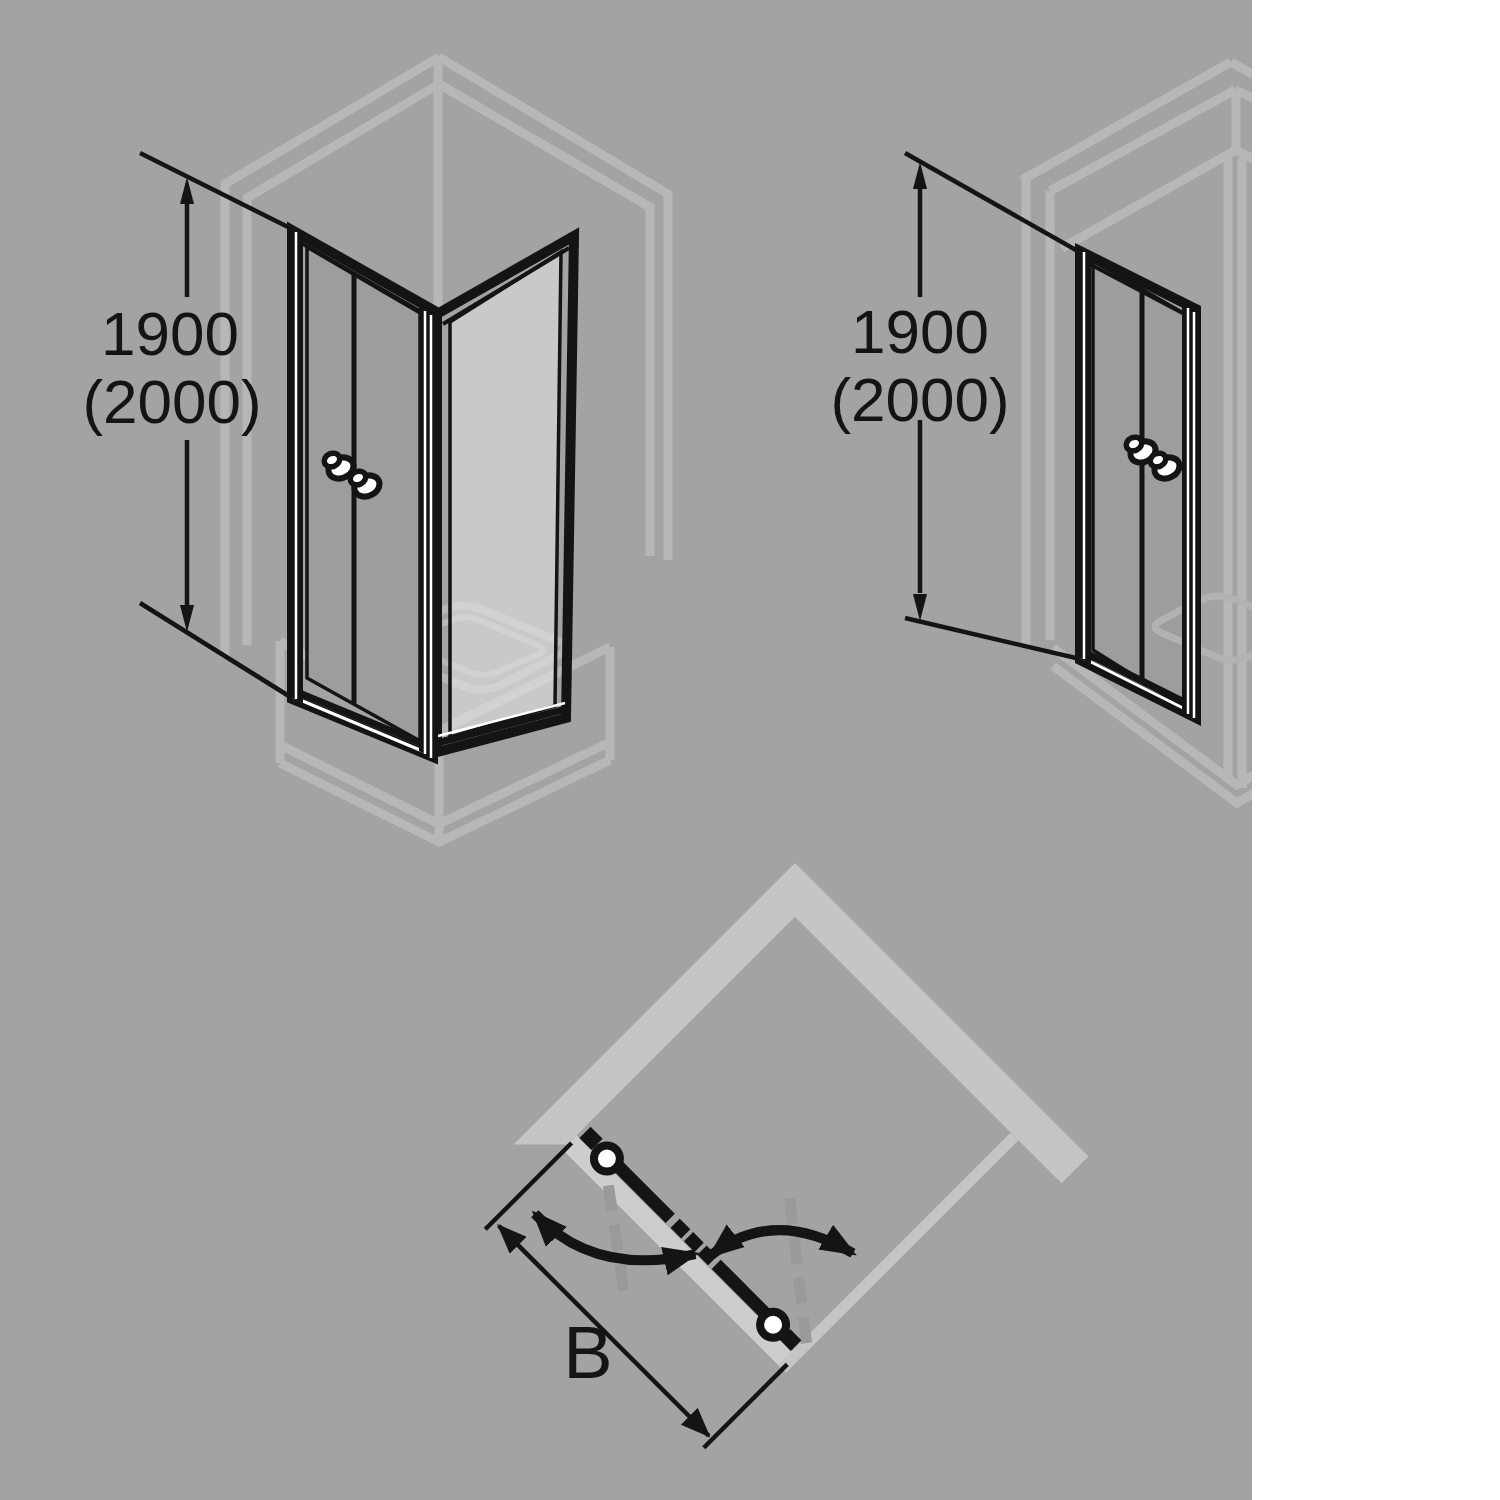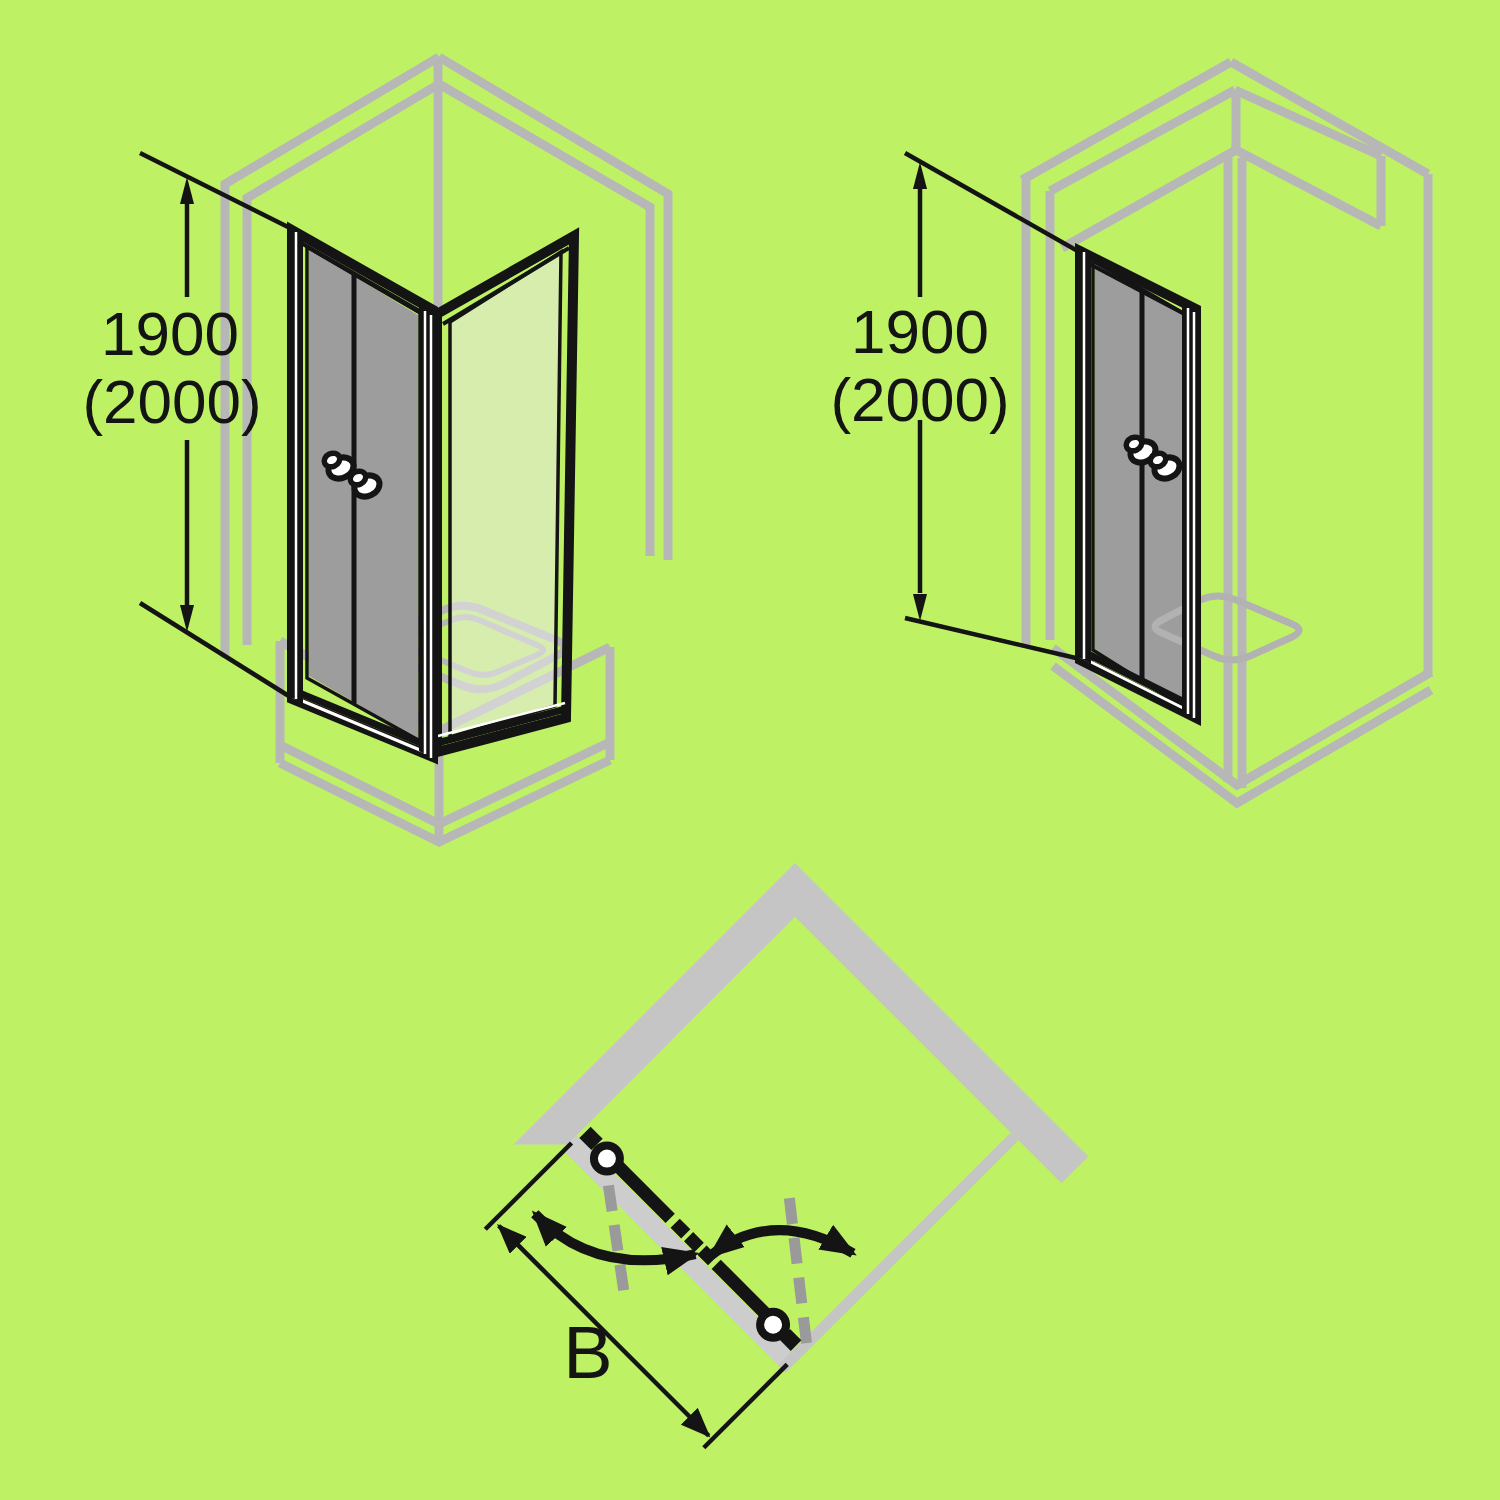--- a/index.html
+++ b/index.html
@@ -1,16 +1,16 @@
 <!DOCTYPE html>
 <html><head>
 <meta charset="utf-8">
 <style>
   html,body{margin:0;padding:0;background:#fff;}
-  #canvas{position:relative;width:1500px;height:1500px;background:#bef264;overflow:hidden;}
+  #canvas{position:relative;width:1252px;height:1500px;background:#a3a3a3;overflow:hidden;}
   svg{display:block;}
   
   .g9{stroke:#b7b7b7;stroke-width:9;fill:none;}
   .g8{stroke:#b7b7b7;stroke-width:8;fill:none;}
   .g7{stroke:#b2b2b2;stroke-width:7;fill:none;}
   .g6{stroke:#b7b7b7;stroke-width:6;fill:none;}
   
   .k10{stroke:#141414;stroke-width:10;fill:none;}
   .k7{stroke:#141414;stroke-width:7;fill:none;}
   .k5{stroke:#141414;stroke-width:5;fill:none;}

